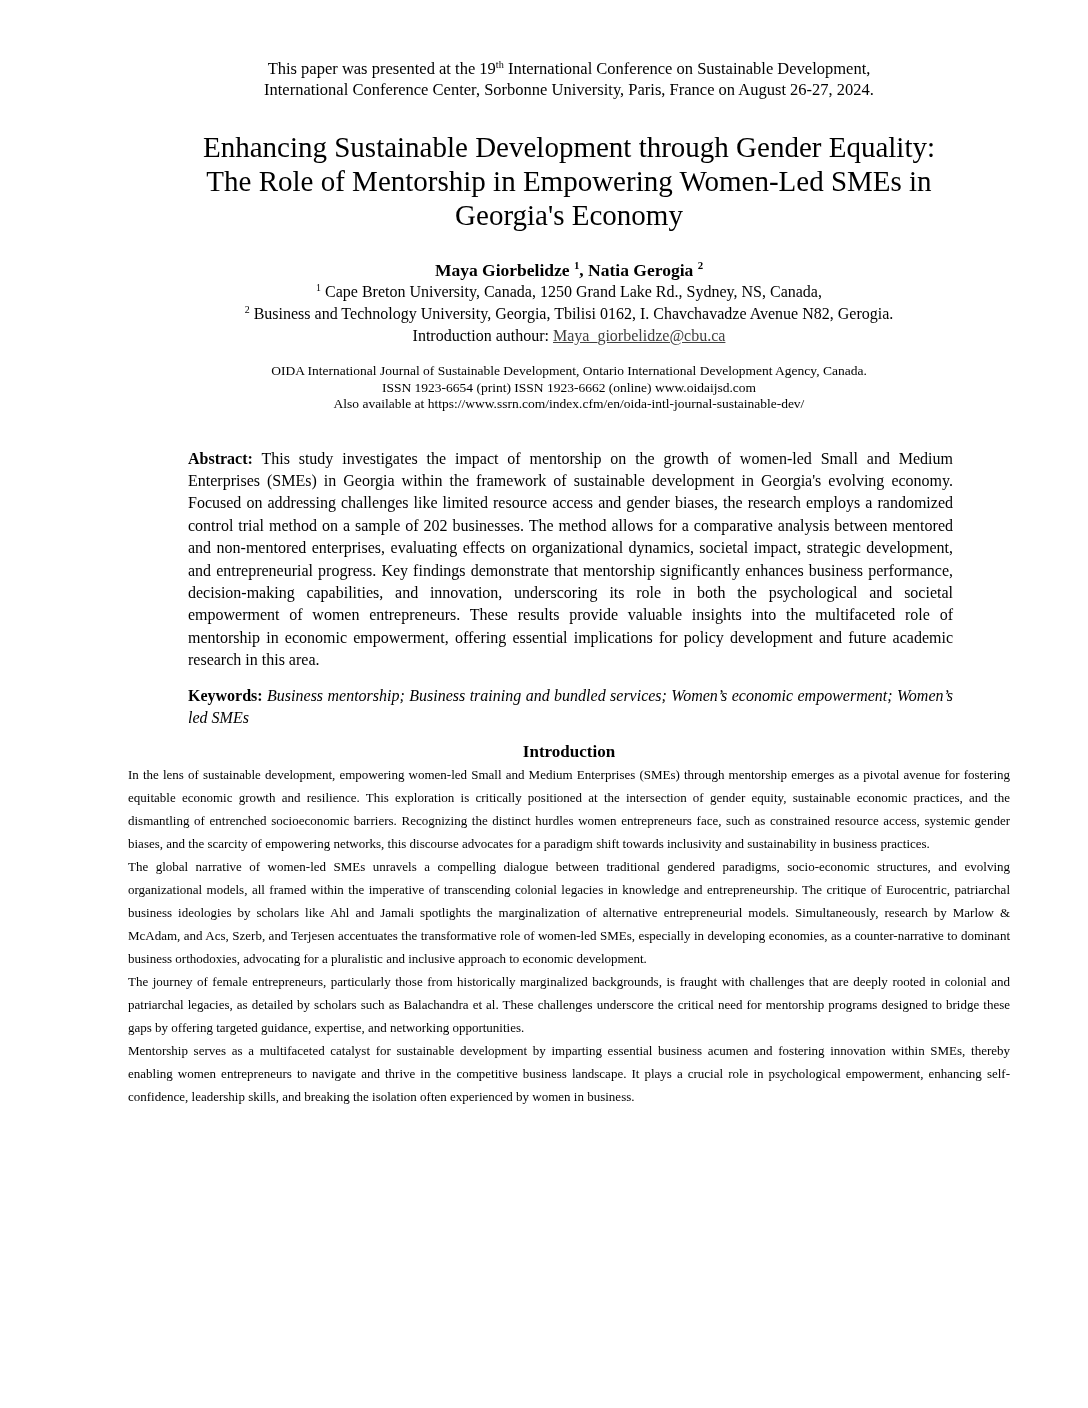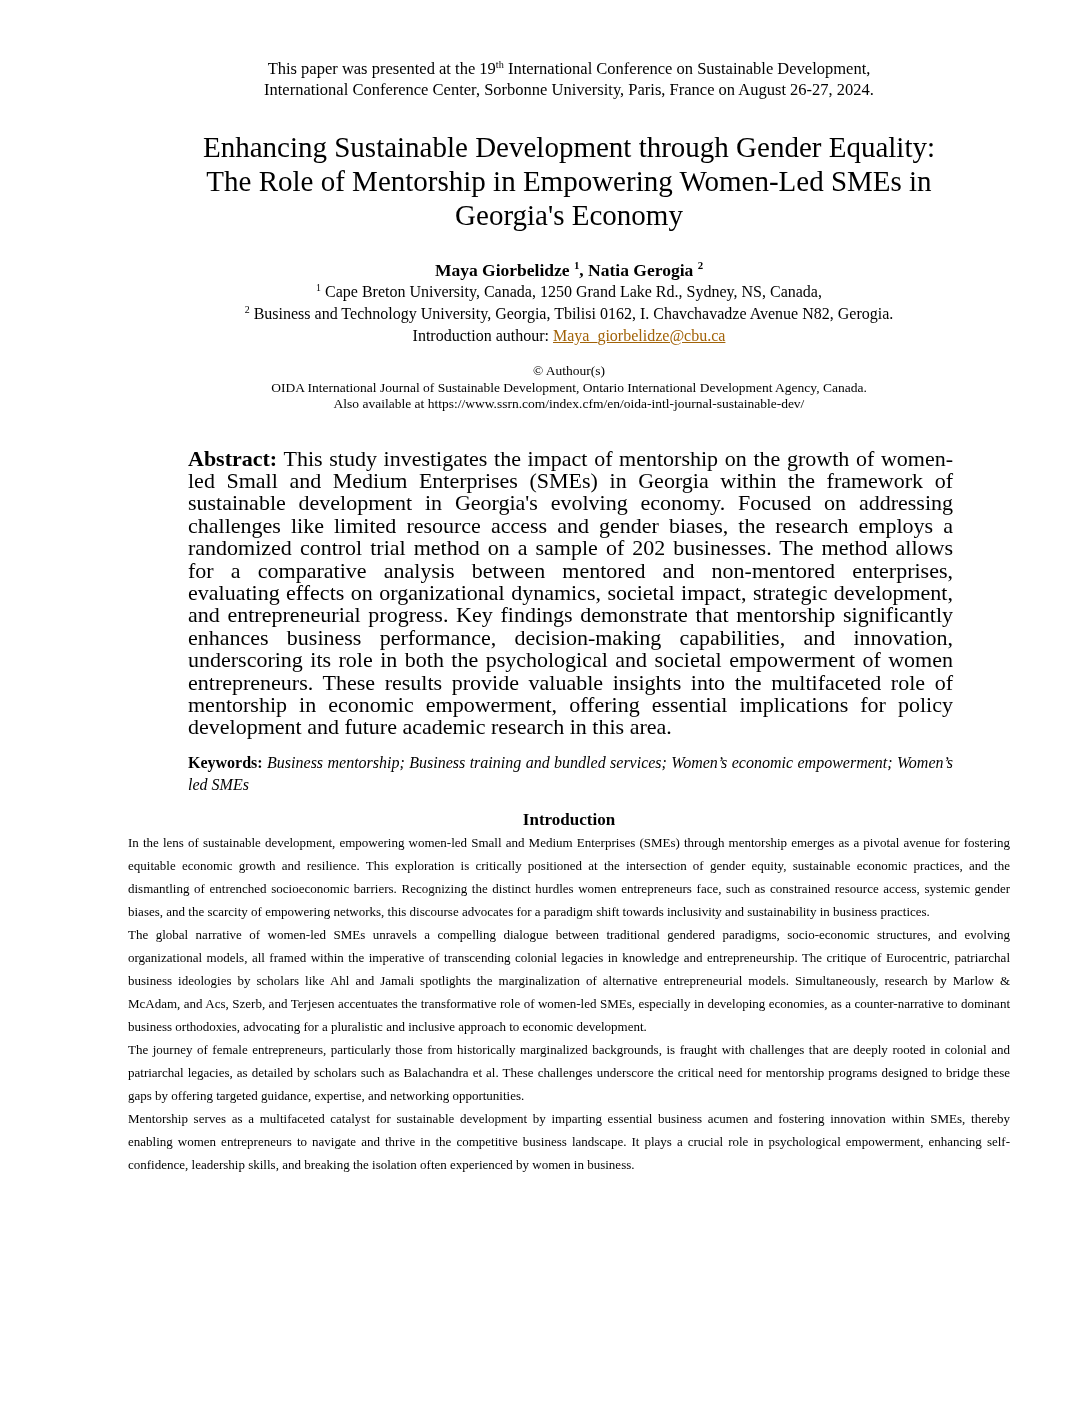--- a/index.html
+++ b/index.html
@@ -36,35 +36,35 @@
     font-size: 17.5px;
     font-weight: bold;
     line-height: 22px;
   }
   .affiliation, .corresponding {
     text-align: center;
     font-size: 16px;
     line-height: 22px;
   }
   .email-link {
-    color: #a16207;
+    color: #404040;
     text-decoration: underline;
     cursor: pointer;
   }
   
   .pub-block {
     margin-top: 16px;
     text-align: center;
     font-size: 13.5px;
     line-height: 16.5px;
   }
   
   .abstract-block {
     margin: 35px 57px 4px 60px;
-    font-size: 22px;
+    font-size: 16px;
     line-height: 22.4px;
     text-align: justify;
   }
   .keywords-block {
     margin: 13px 57px 0 60px;
     font-size: 16px;
     line-height: 22.4px;
     text-align: justify;
   }
   .bold-label { font-weight: bold; }
@@ -96,22 +96,22 @@
   <h1 class="paper-title">Enhancing Sustainable Development through Gender Equality: The Role of Mentorship in Empowering Women-Led SMEs in Georgia's Economy</h1>
 
   <div class="authors-line"><span>Maya Giorbelidze </span><sup>1</sup><span>, Natia Gerogia </span><sup>2</sup></div>
 
   <div class="affiliation"><sup>1</sup><span> Cape Breton University, Canada, 1250 Grand Lake Rd., Sydney, NS, Canada,</span></div>
   <div class="affiliation"><sup>2</sup><span> Business and Technology University, Georgia, Tbilisi 0162, I. Chavchavadze Avenue N82, Gerogia.</span></div>
 
   <div class="corresponding"><span>Introduction authour: </span><a class="email-link">Maya_giorbelidze@cbu.ca</a></div>
 
   <div class="pub-block">
-    <div>© Authour(s)</div>
     <div>OIDA International Journal of Sustainable Development, Ontario International Development Agency, Canada.</div>
+    <div>ISSN 1923-6654 (print) ISSN 1923-6662 (online) www.oidaijsd.com</div>
     <div>Also available at https://www.ssrn.com/index.cfm/en/oida-intl-journal-sustainable-dev/</div>
   </div>
 
   <p class="abstract-block"><span class="bold-label">Abstract:</span><span> This study investigates the impact of mentorship on the growth of women-led Small and Medium Enterprises (SMEs) in Georgia within the framework of sustainable development in Georgia's evolving economy. Focused on addressing challenges like limited resource access and gender biases, the research employs a randomized control trial method on a sample of 202 businesses. The method allows for a comparative analysis between mentored and non-mentored enterprises, evaluating effects on organizational dynamics, societal impact, strategic development, and entrepreneurial progress. Key findings demonstrate that mentorship significantly enhances business performance, decision-making capabilities, and innovation, underscoring its role in both the psychological and societal empowerment of women entrepreneurs. These results provide valuable insights into the multifaceted role of mentorship in economic empowerment, offering essential implications for policy development and future academic research in this area.</span></p>
 
   <p class="keywords-block"><span class="bold-label">Keywords:</span><span class="kw-text"> Business mentorship; Business training and bundled services; Women’s economic empowerment; Women’s led SMEs</span></p>
 
   <h2 class="section-heading">Introduction</h2>
 
   <p class="body-para">In the lens of sustainable development, empowering women-led Small and Medium Enterprises (SMEs) through mentorship emerges as a pivotal avenue for fostering equitable economic growth and resilience. This exploration is critically positioned at the intersection of gender equity, sustainable economic practices, and the dismantling of entrenched socioeconomic barriers. Recognizing the distinct hurdles women entrepreneurs face, such as constrained resource access, systemic gender biases, and the scarcity of empowering networks, this discourse advocates for a paradigm shift towards inclusivity and sustainability in business practices.</p>

